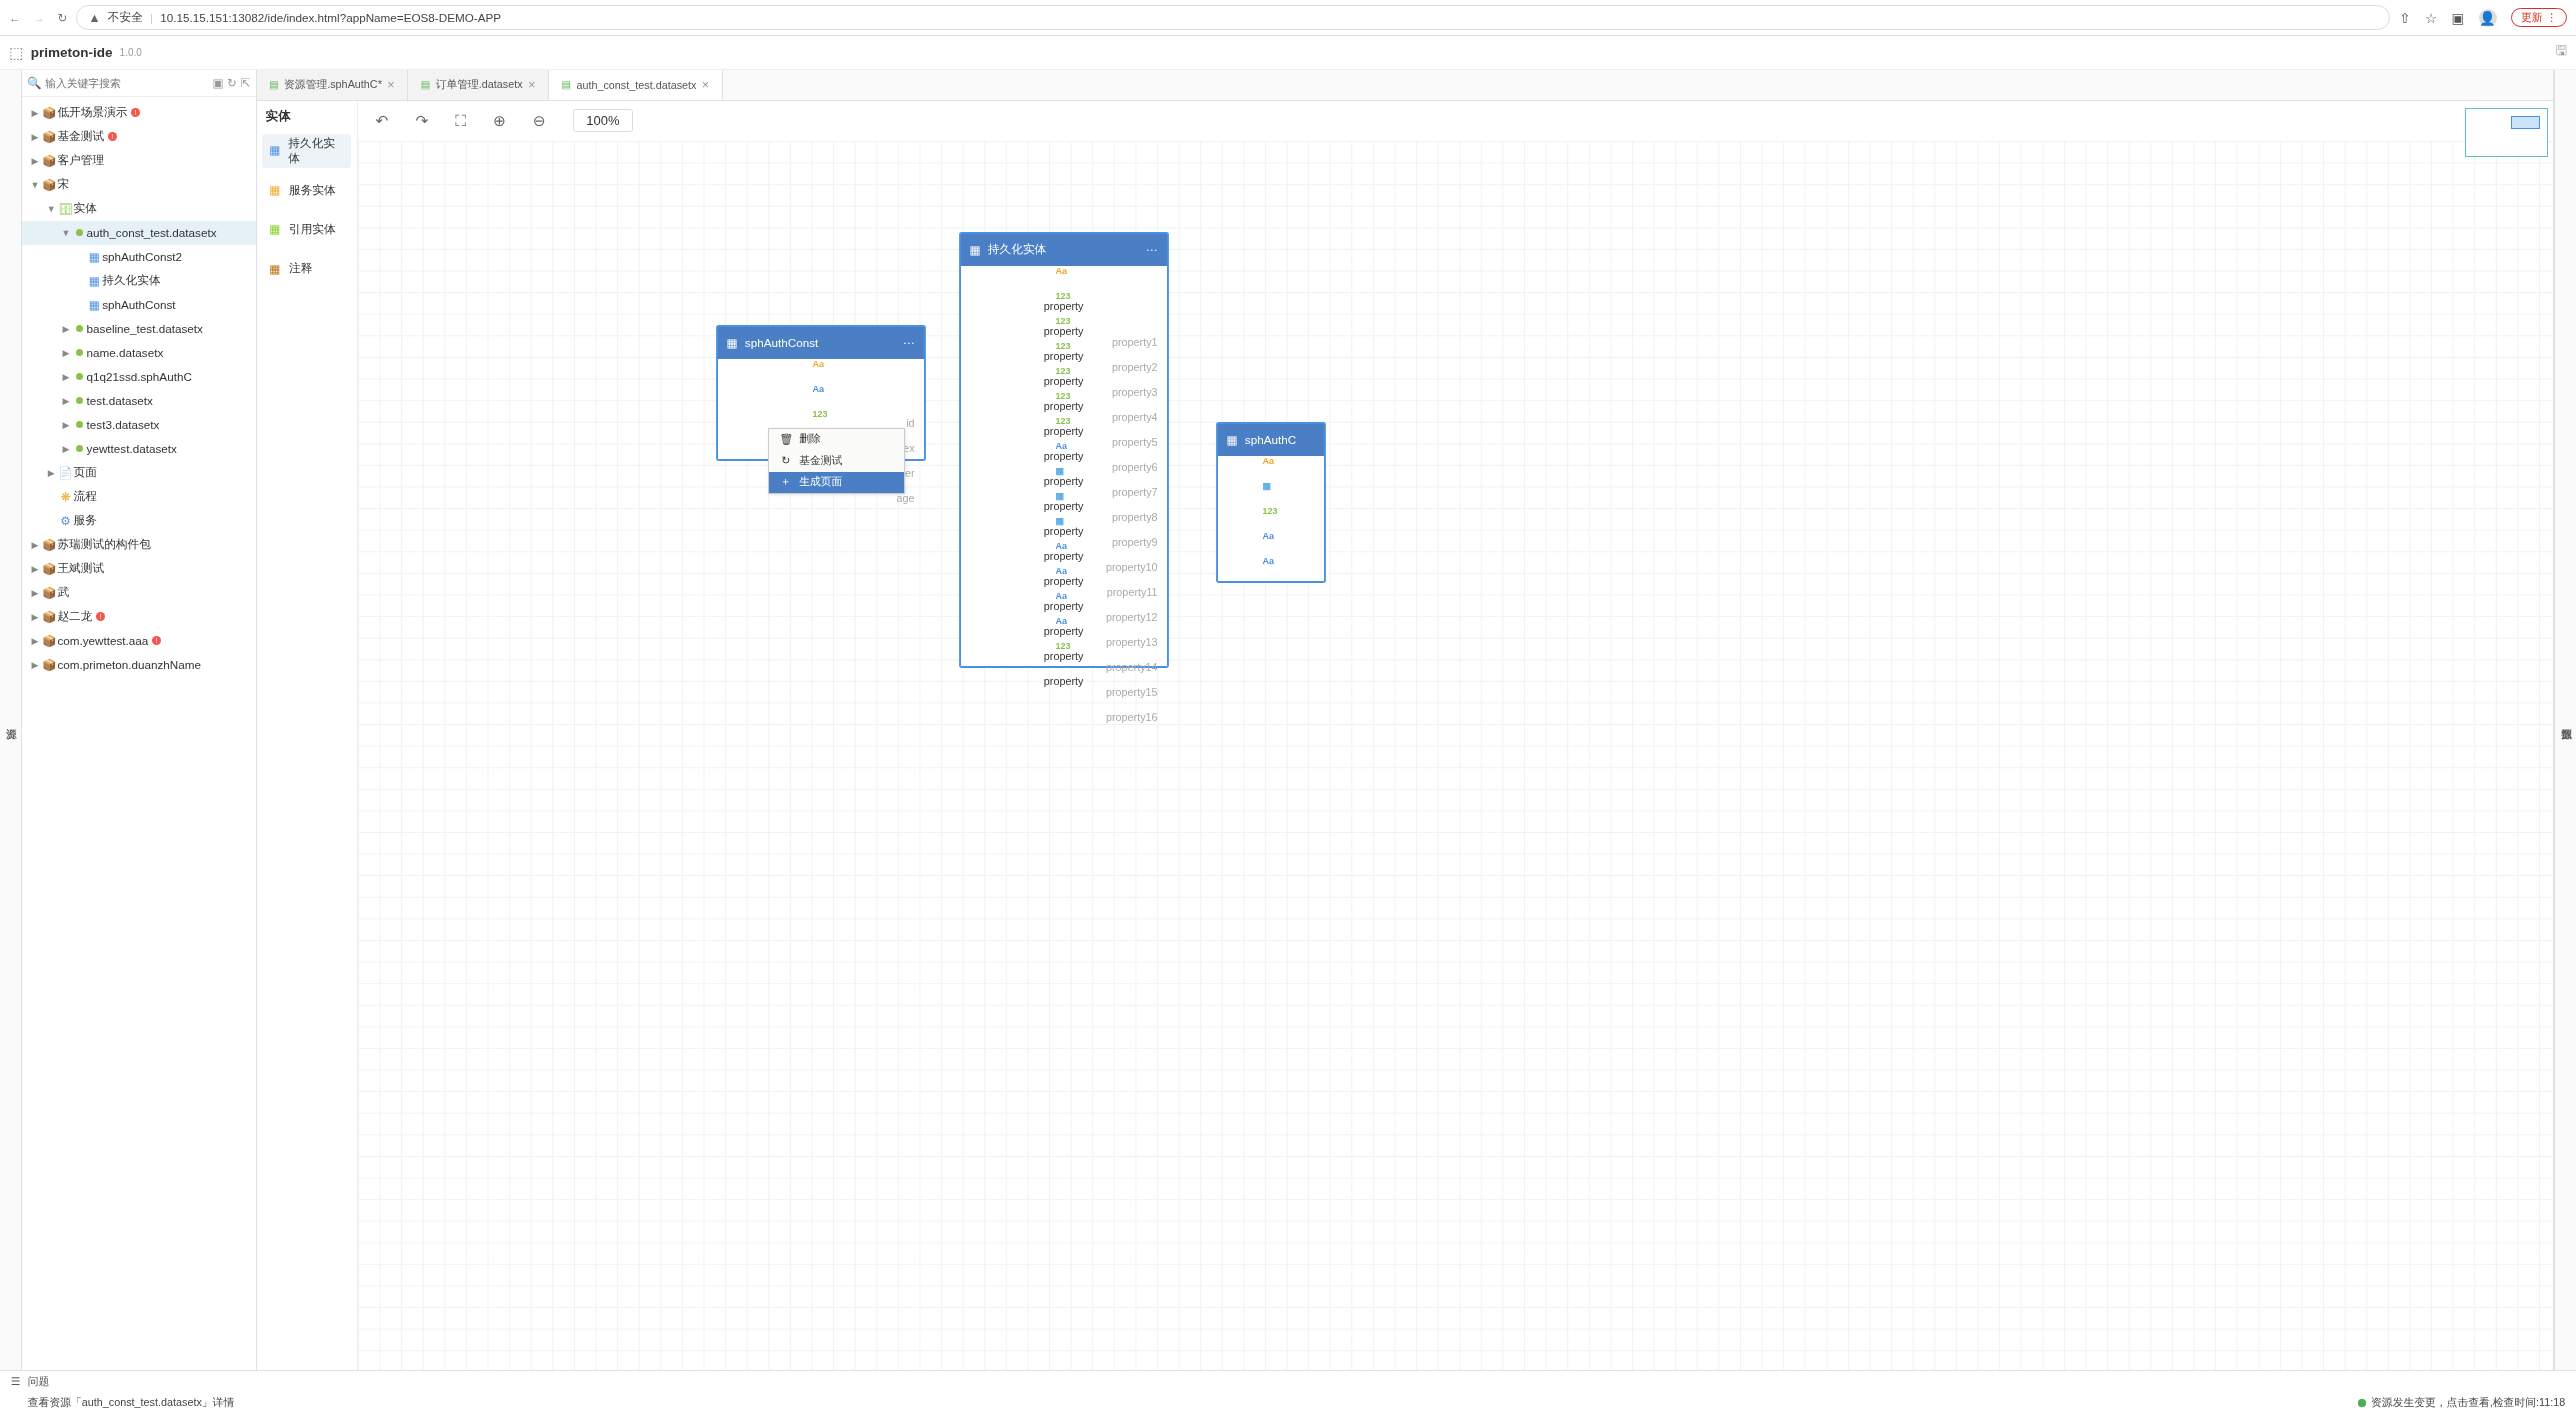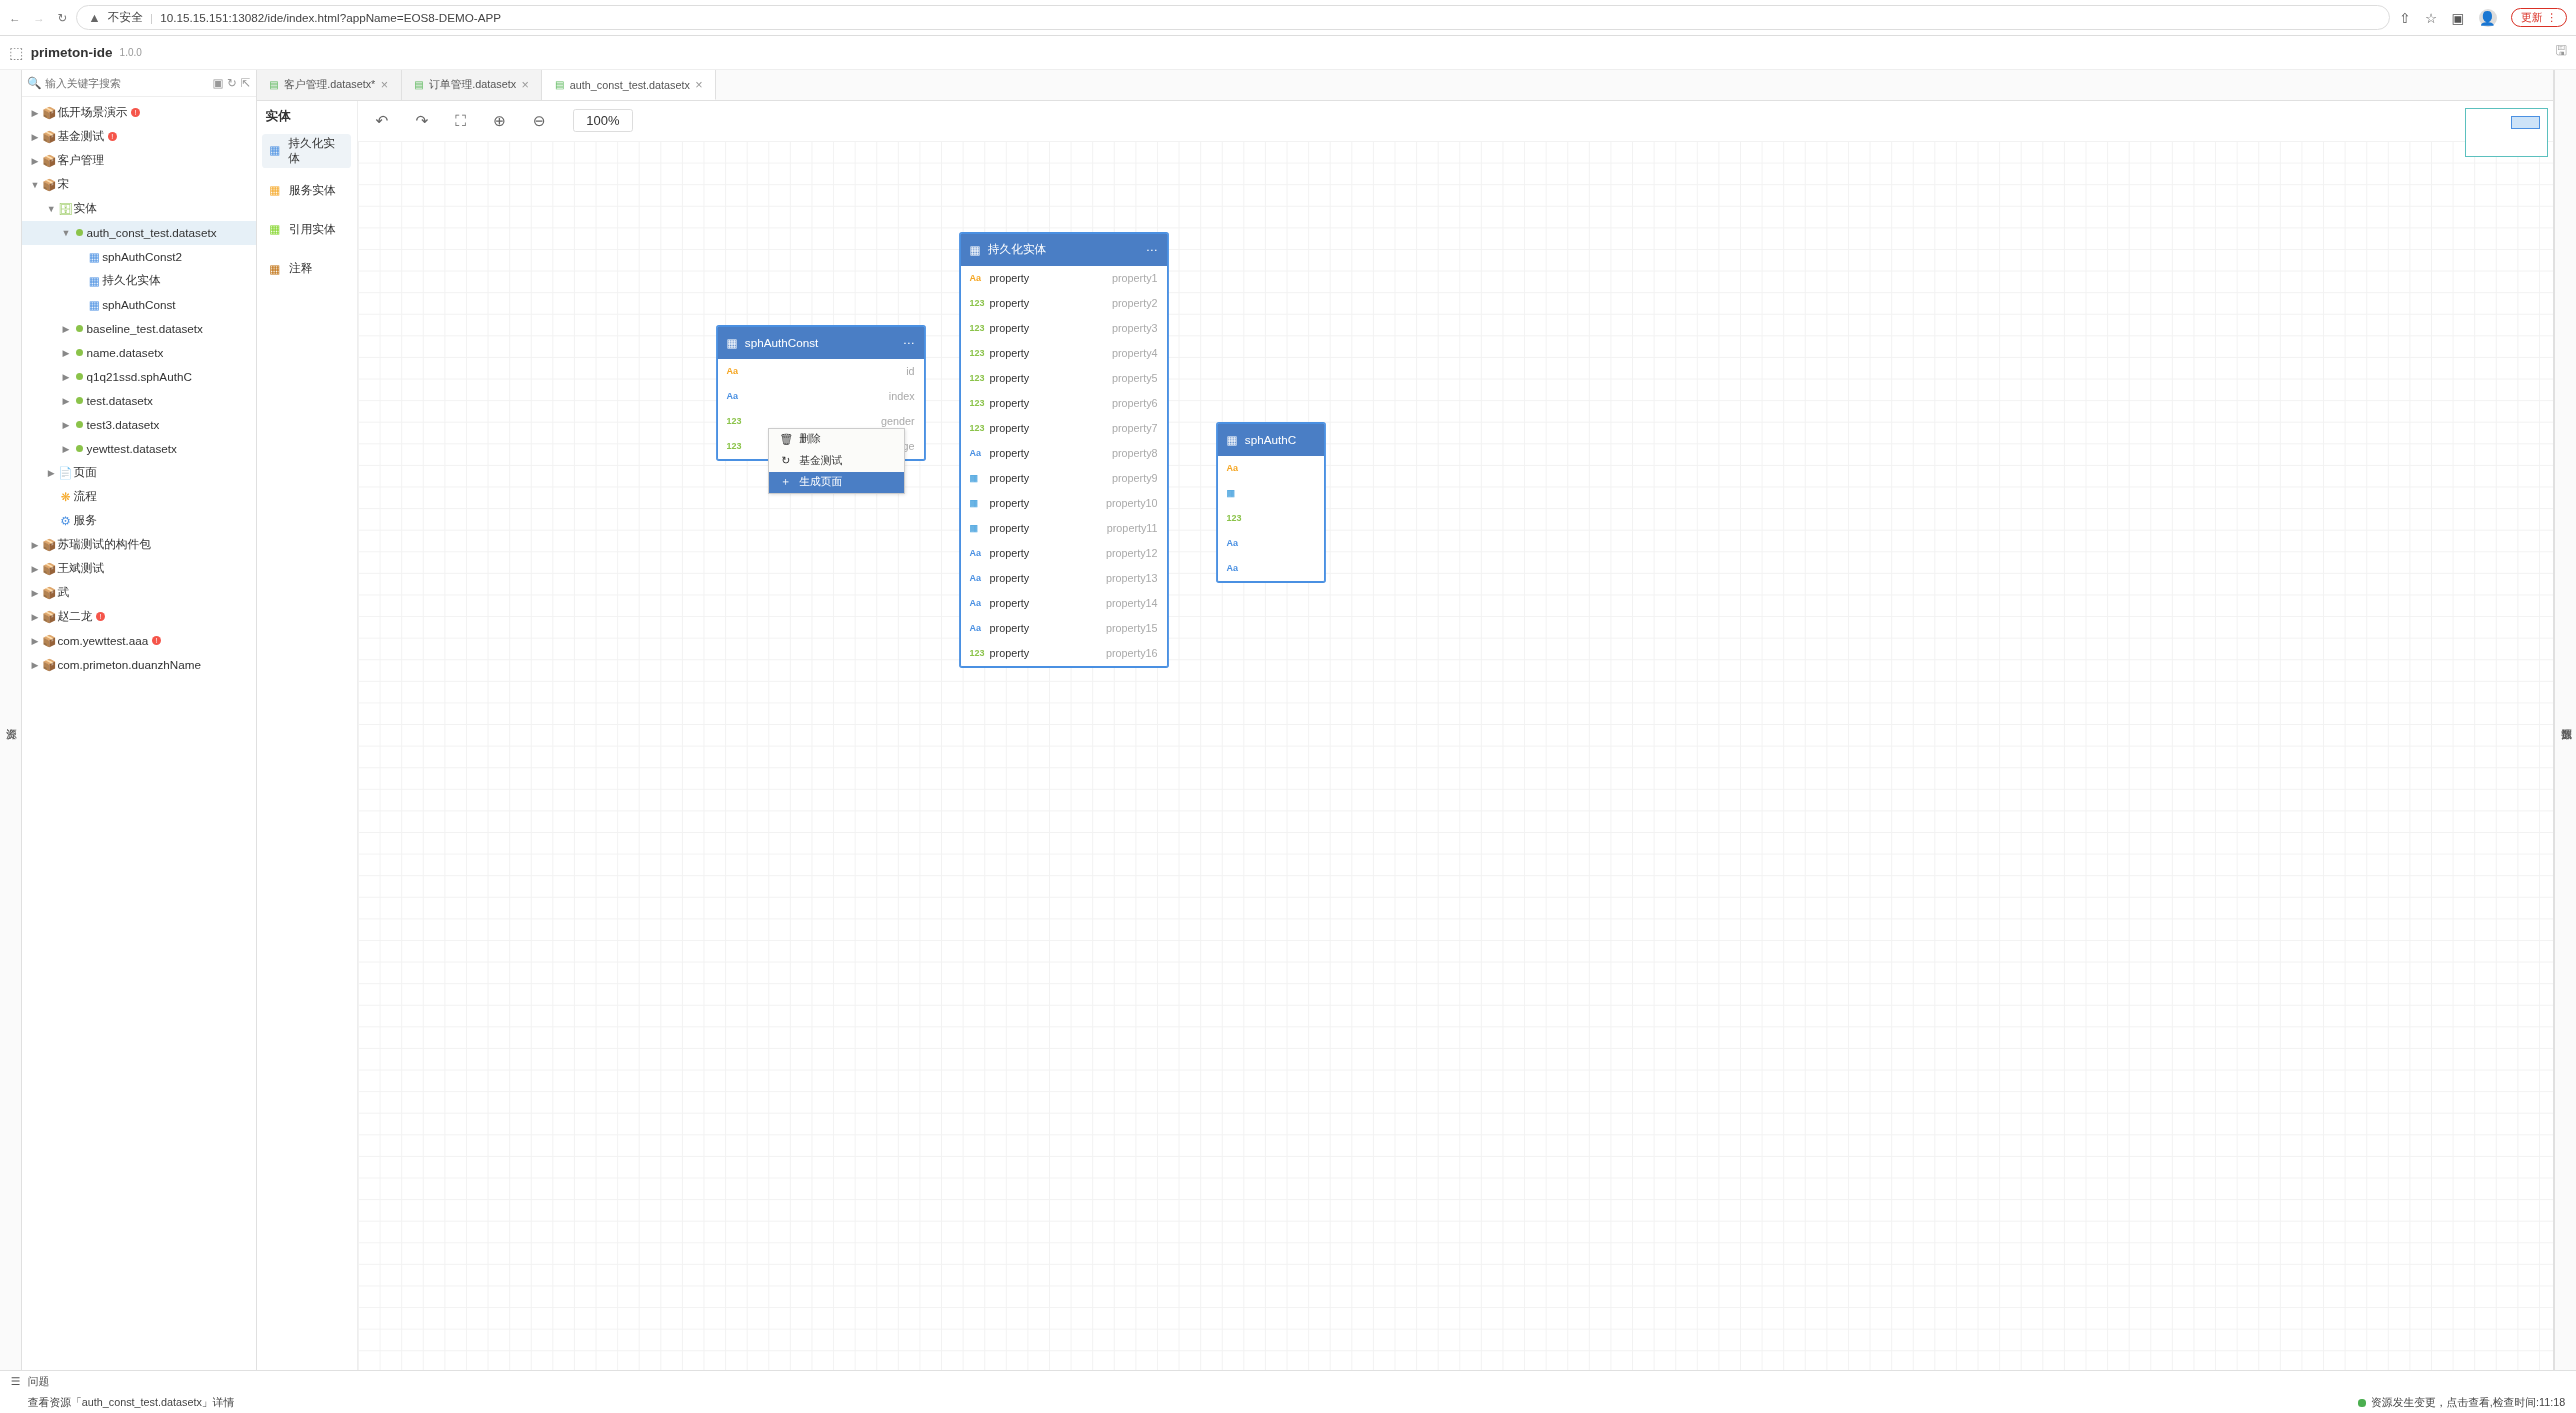--- a/index.html
+++ b/index.html
@@ -66,21 +66,21 @@
 .toolbar .tbtn { color:#666; font-size:15.3px; cursor:default; }
 .toolbar .zoom { border:0.9px solid #ddd; border-radius:2.7px; padding:2.7px 12.6px; font-size:13px; }
 .minimap { position:absolute; top:7.2px; right:5.4px; width:83px; height:49px; border:1.8px solid #5bc0be; background:#fff; z-index:5; }
 .minimap::after { content:''; position:absolute; right:7.2px; top:7.2px; width:27px; height:10.8px; background:#cde3f8; border:0.9px solid #4a90e2; }
 
 .canvas { position:absolute; inset:40px 0 0 0; background:#fff; background-image:linear-gradient(#f2f2f2 0.9px,transparent 0.9px),linear-gradient(90deg,#f2f2f2 0.9px,transparent 0.9px); background-size:21.6px 21.6px; }
 
 .ent-card { position:absolute; background:#fff; border:0.9px solid #4a90e2; border-radius:1.8px; box-shadow:0 0 0 0.9px #4a90e2; }
 .ent-card .ent-head { background:#4a7ec5; color:#fff; height:32px; display:flex; align-items:center; padding:0 9px; gap:7.2px; font-size:11.7px; }
 .ent-card .ent-head .more { margin-left:auto; cursor:default; }
-.ent-row { display:flex; align-items:center; height:25px; padding:0 9px; gap:4px; border-bottom:0; font-size:10.8px; }
+.ent-row { display:flex; align-items:center; height:25px; padding:0 9px; gap:24px; border-bottom:0; font-size:10.8px;flex-direction:column; }
 .ent-row .ric { font-size:9px; font-weight:600; width:16px; }
 .ent-row .rval { margin-left:auto; color:#aaa; }
 .ic-aa { color:#4a90e2; }
 .ic-aa-u { color:#f5a623; position:relative; }
 .ic-123 { color:#8bc34a; }
 .ic-date { color:#5dade2; }
 
 .ctx-menu { position:absolute; background:#fbfbf9; border:0.9px solid #ccc; box-shadow:0.9px 0.9px 3.6px rgba(0,0,0,.15); font-size:10.8px; z-index:20; }
 .ctx-menu .mi { display:flex; align-items:center; gap:7.2px; height:21.6px; padding:0 10.8px; cursor:default; }
 .ctx-menu .mi.hover { background:#4a7ec5; color:#fff; }
@@ -263,21 +263,21 @@
           <span class="ic" style="color:#999">📦</span>
           <span>com.primeton.duanzhName</span>
         </div>
       </div>
   </div>
 
   <div class="editor">
     <div class="tabs" id="tabs">
         <div class="tab">
           <span class="ic">▤</span>
-          <span>客户管理.datasetx*</span>
+          <span>资源管理.sphAuthC*</span>
           <span class="close">×</span>
         </div>
         <div class="tab">
           <span class="ic">▤</span>
           <span>订单管理.datasetx</span>
           <span class="close">×</span>
         </div>
         <div class="tab active">
           <span class="ic">▤</span>
           <span>auth_const_test.datasetx</span>

